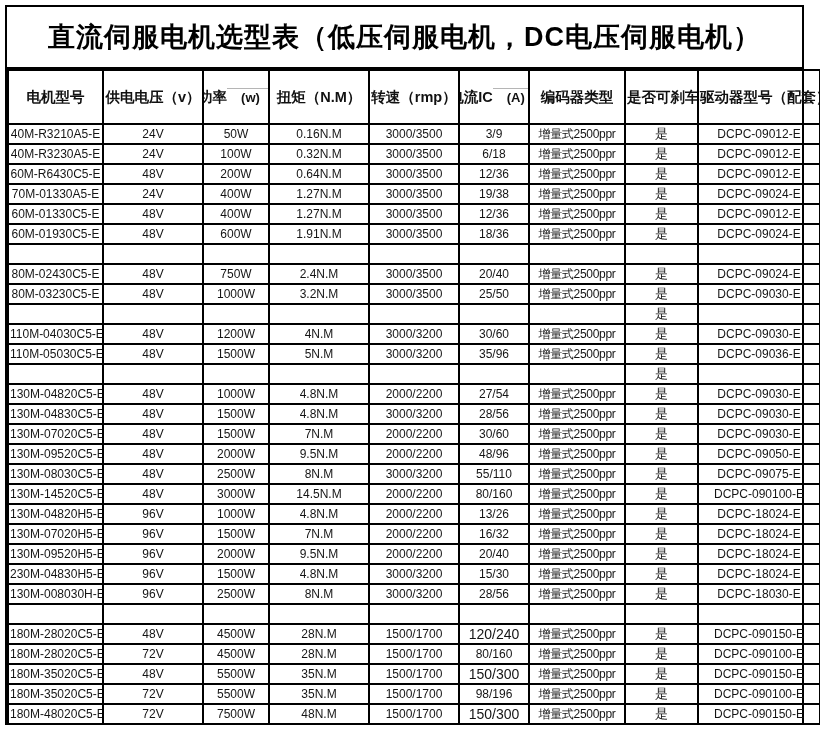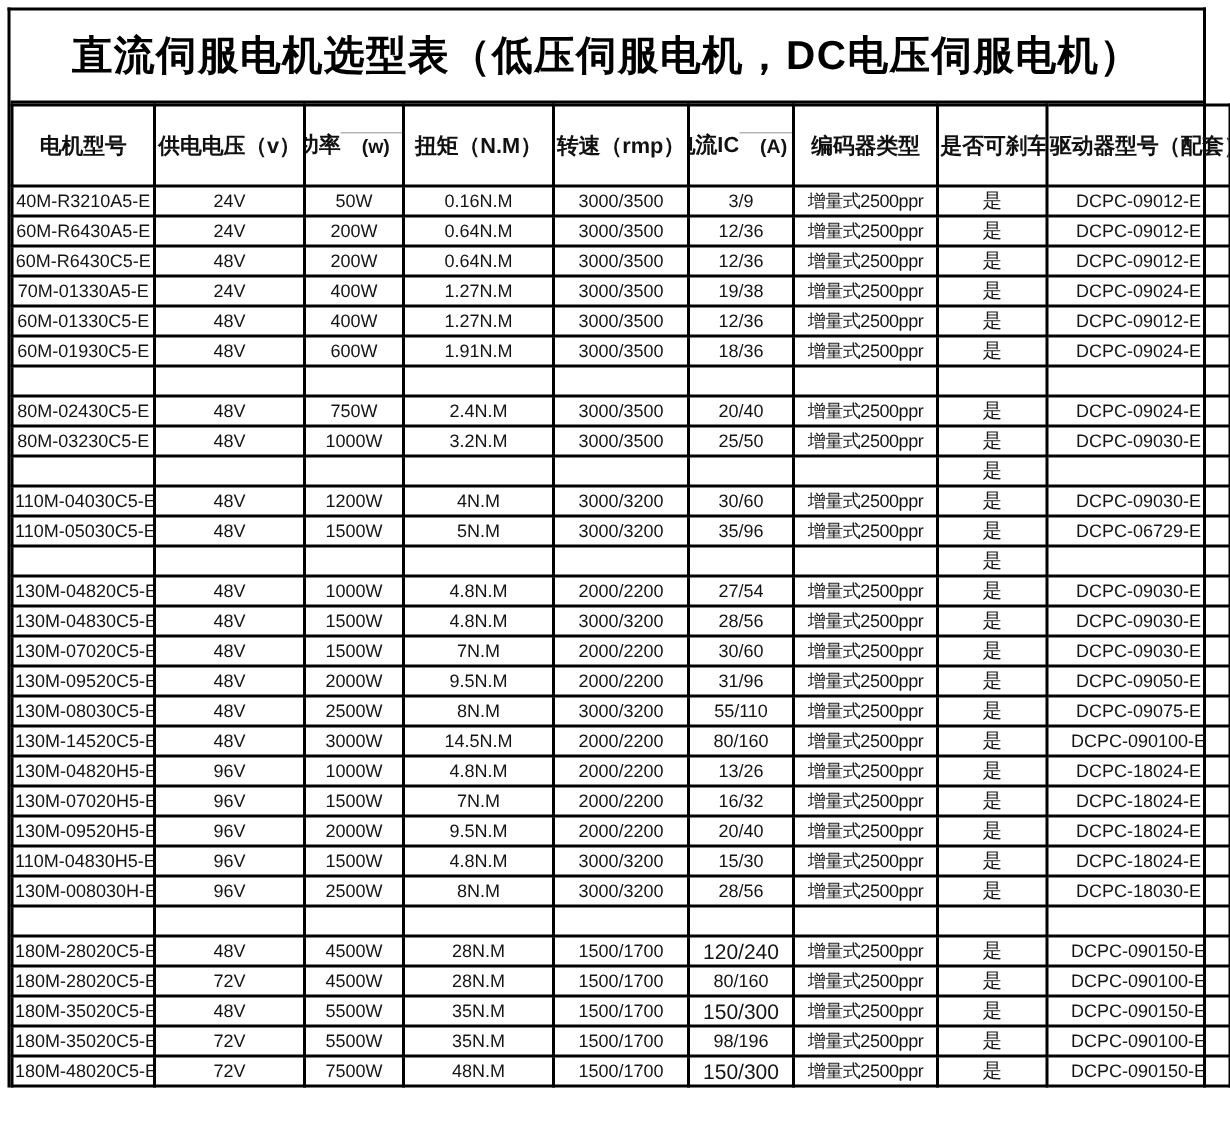--- a/index.html
+++ b/index.html
@@ -106,26 +106,26 @@
             <td>24V</td>
             <td>50W</td>
             <td>0.16N.M</td>
             <td>3000/3500</td>
             <td>3/9</td>
             <td>增量式2500ppr</td>
             <td>是</td>
             <td>DCPC-09012-E</td>
           </tr>
           <tr class="data">
-            <td>60M-R6430A5-E</td>
+            <td>40M-R3230A5-E</td>
             <td>24V</td>
-            <td>200W</td>
-            <td>0.64N.M</td>
-            <td>3000/3500</td>
-            <td>12/36</td>
+            <td>100W</td>
+            <td>0.32N.M</td>
+            <td>3000/3500</td>
+            <td>6/18</td>
             <td>增量式2500ppr</td>
             <td>是</td>
             <td>DCPC-09012-E</td>
           </tr>
           <tr class="data">
             <td>60M-R6430C5-E</td>
             <td>48V</td>
             <td>200W</td>
             <td>0.64N.M</td>
             <td>3000/3500</td>
@@ -224,21 +224,21 @@
           </tr>
           <tr class="data">
             <td>110M-05030C5-E</td>
             <td>48V</td>
             <td>1500W</td>
             <td>5N.M</td>
             <td>3000/3200</td>
             <td>35/96</td>
             <td>增量式2500ppr</td>
             <td>是</td>
-            <td>DCPC-06729-E</td>
+            <td>DCPC-09036-E</td>
           </tr>
           <tr class="separator">
             <td></td>
             <td></td>
             <td></td>
             <td></td>
             <td></td>
             <td></td>
             <td></td>
             <td>是</td>
@@ -276,21 +276,21 @@
             <td>增量式2500ppr</td>
             <td>是</td>
             <td>DCPC-09030-E</td>
           </tr>
           <tr class="data">
             <td>130M-09520C5-E</td>
             <td>48V</td>
             <td>2000W</td>
             <td>9.5N.M</td>
             <td>2000/2200</td>
-            <td>31/96</td>
+            <td>48/96</td>
             <td>增量式2500ppr</td>
             <td>是</td>
             <td>DCPC-09050-E</td>
           </tr>
           <tr class="data">
             <td>130M-08030C5-E</td>
             <td>48V</td>
             <td>2500W</td>
             <td>8N.M</td>
             <td>3000/3200</td>
@@ -337,21 +337,21 @@
             <td>96V</td>
             <td>2000W</td>
             <td>9.5N.M</td>
             <td>2000/2200</td>
             <td>20/40</td>
             <td>增量式2500ppr</td>
             <td>是</td>
             <td>DCPC-18024-E</td>
           </tr>
           <tr class="data">
-            <td>110M-04830H5-E</td>
+            <td>230M-04830H5-E</td>
             <td>96V</td>
             <td>1500W</td>
             <td>4.8N.M</td>
             <td>3000/3200</td>
             <td>15/30</td>
             <td>增量式2500ppr</td>
             <td>是</td>
             <td>DCPC-18024-E</td>
           </tr>
           <tr class="data">

